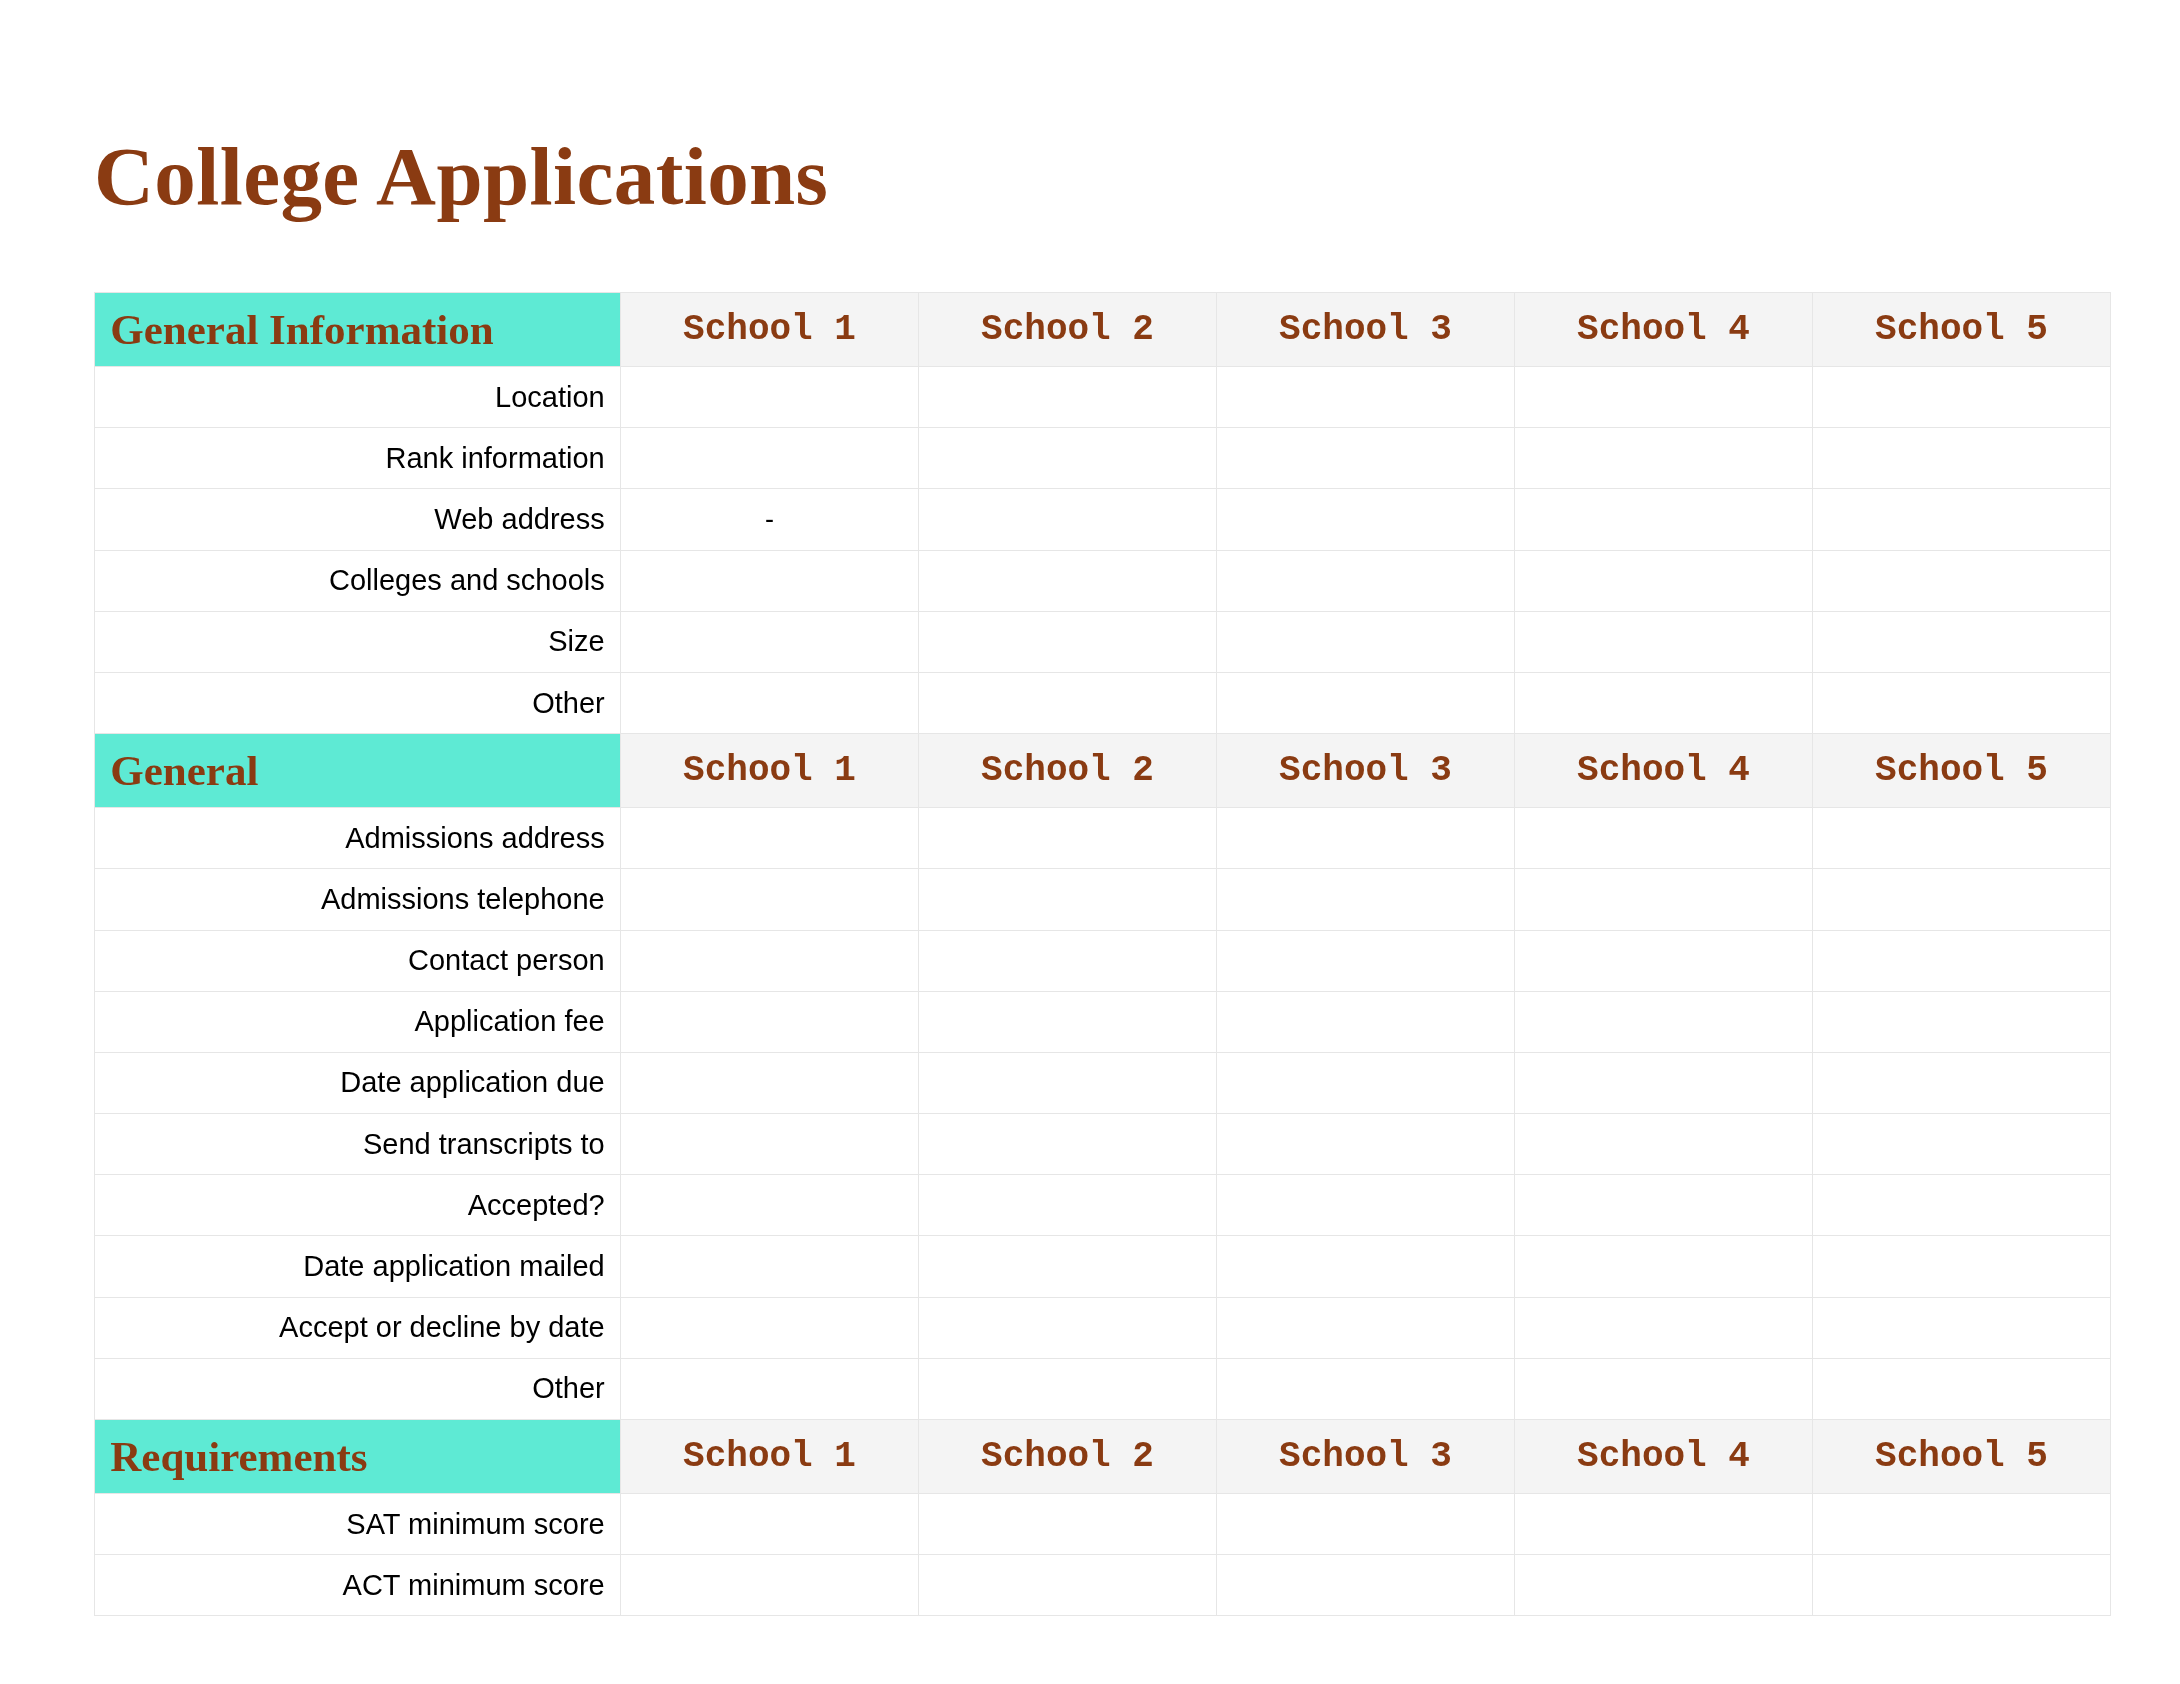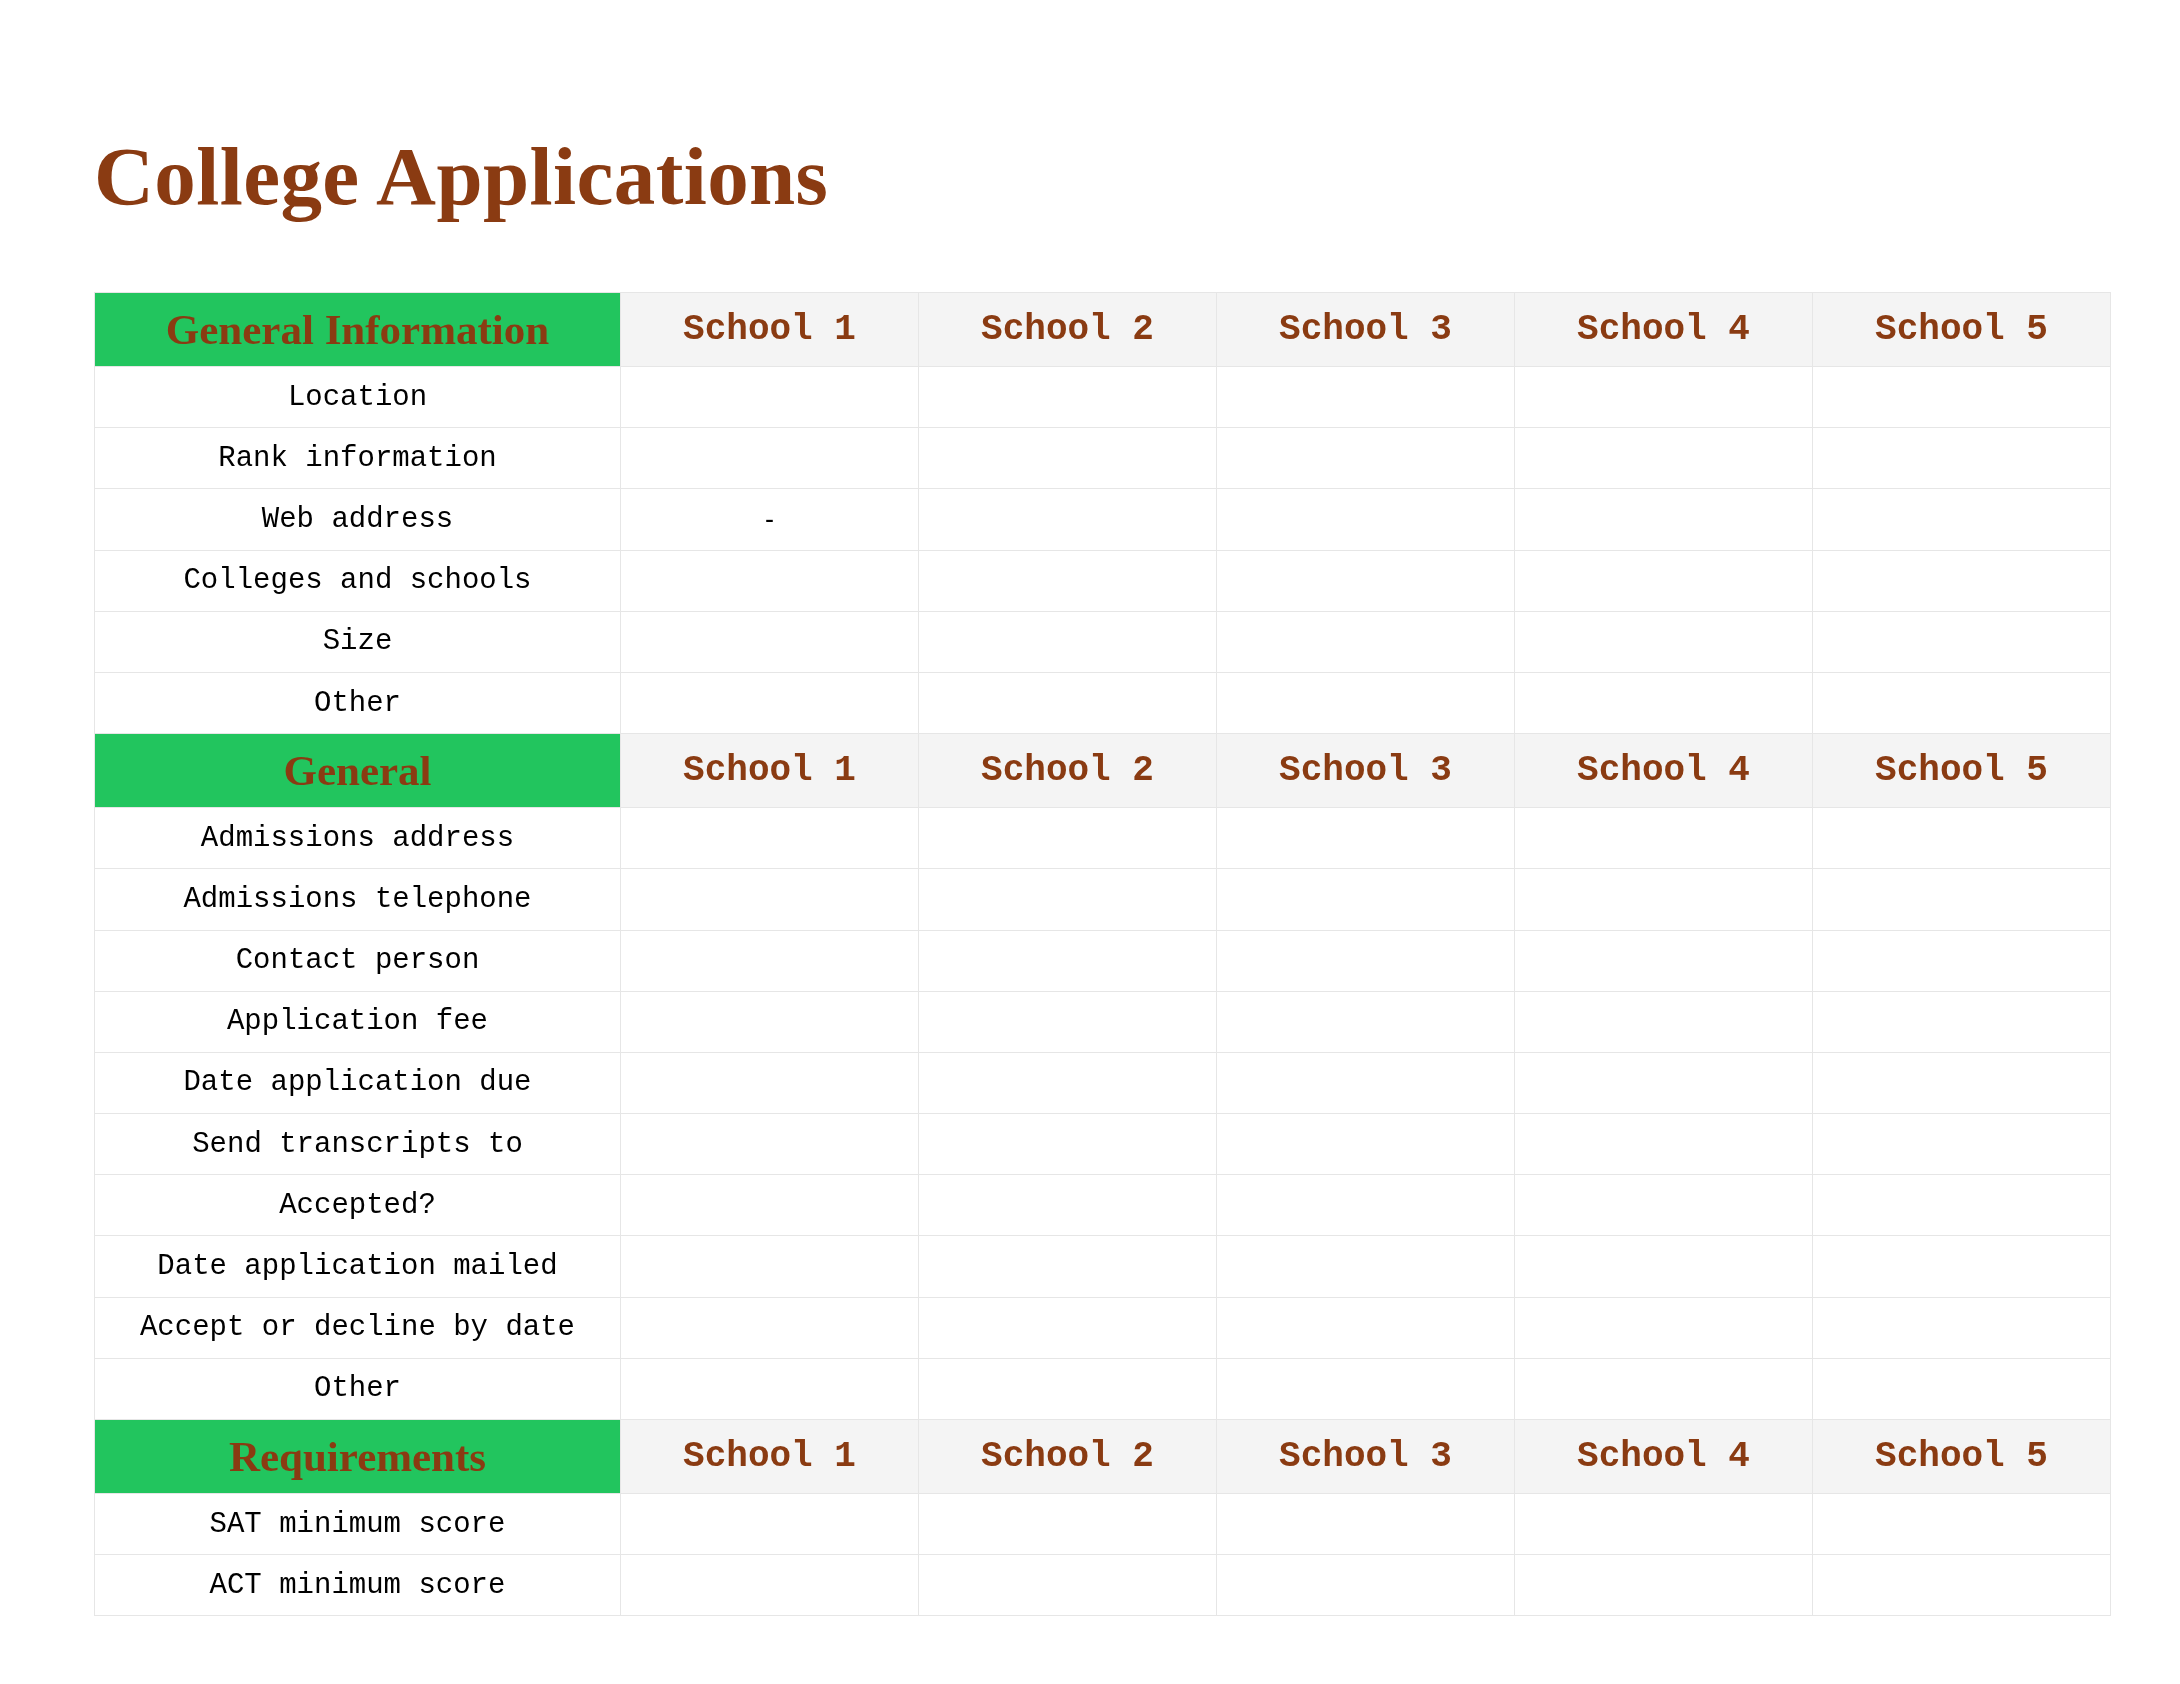--- a/index.html
+++ b/index.html
@@ -28,44 +28,44 @@
     border-collapse: collapse;
     table-layout: fixed;
   }
   col.label-col { width: 526px; }
   col.school-col { width: 298px; }
   td, th {
     border: 1.7px solid #e6e6e6;
     vertical-align: middle;
   }
   td.section-head {
-    background: #22c55e;
+    background: #5eead4;
     font-family: Georgia, 'Times New Roman', serif;
     font-weight: bold;
     color: #8a3b12;
     font-size: 43px;
     padding: 12px 15.3px 12px 15.3px;
-    text-align: center;
+    text-align: left;
   }
   td.school-head {
     background: #f4f4f4;
     font-family: Liberation Mono, monospace;
     font-weight: bold;
     color: #8a3b12;
     font-size: 36px;
     text-align: center;
     padding: 12px 5.1px;
   }
   td.row-label {
     background: #ffffff;
-    font-family: Liberation Mono, monospace;
+    font-family: Liberation Sans, sans-serif;
     font-size: 29px;
     color: #000000;
     padding: 13.6px 15.3px;
-    text-align: center;
+    text-align: right;
     height: 60px;
   }
   td.cell {
     background: #ffffff;
     font-family: Arial, Helvetica, sans-serif;
     font-size: 27px;
     color: #000000;
     text-align: center;
     padding: 10.2px 6.8px;
     height: 60px;

